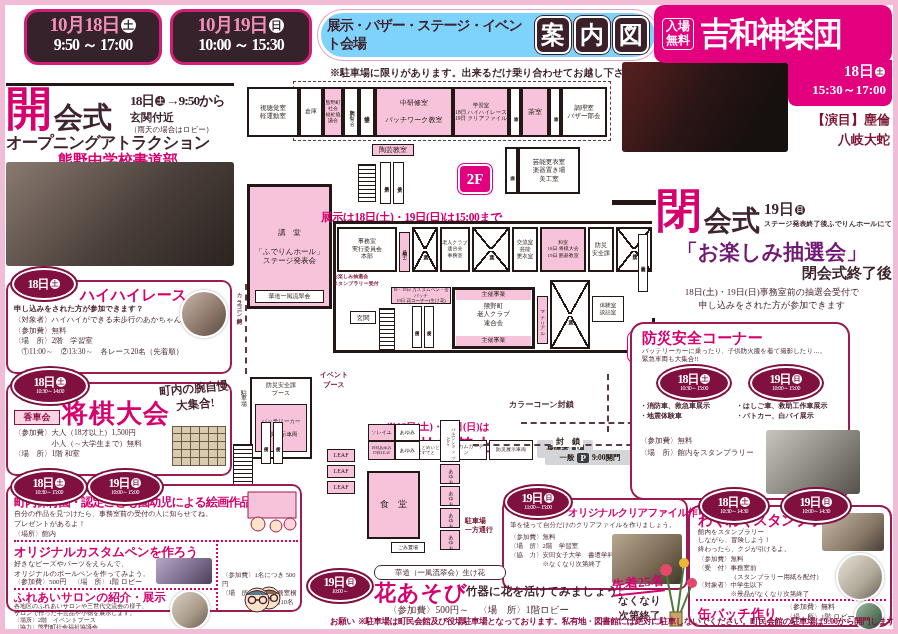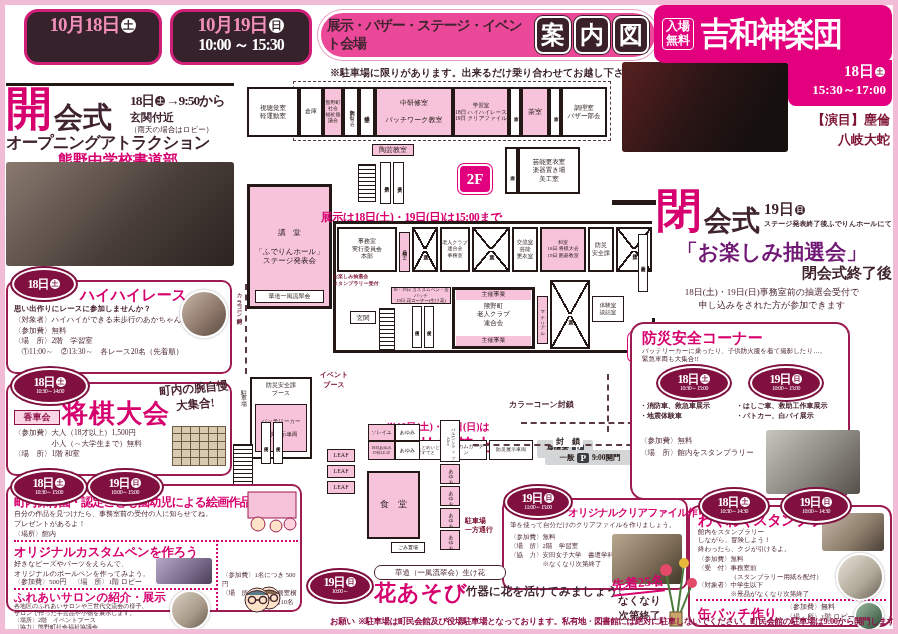--- a/index.html
+++ b/index.html
@@ -11,21 +11,21 @@
   .db{position:absolute;background:#35222b;border:3px solid #cf1f77;border-radius:14px;text-align:center;
       color:#fff;padding-top:3px;box-sizing:border-box;z-index:6}
   .db .l1{color:#f290bb;font-weight:bold;font-size:19px;line-height:1.05;letter-spacing:-1px}
   .db .l2{color:#fff;font-weight:bold;font-size:16px;line-height:1.2;letter-spacing:-1px}
   .dowc{display:inline-block;width:13px;height:13px;border-radius:50%;background:#fff;color:#7c0c3e;
         font-size:9px;font-weight:bold;line-height:13px;text-align:center;vertical-align:2px;margin:0 1px}
   .db .dowc{width:15px;height:15px;line-height:15px;font-size:11px;color:#35222b}
   .dowc.dk{background:#3f2430;color:#fff}
   .dowc.sm{width:10px;height:10px;line-height:10px;font-size:7px}
   
-  .banner{position:absolute;background:#ec4899;border:3px solid #fff;box-shadow:0 0 0 1px #e49ec3;
+  .banner{position:absolute;background:#7dd3fc;border:3px solid #fff;box-shadow:0 0 0 1px #e49ec3;
           border-radius:28px;display:flex;align-items:center;gap:3px;padding:0 6px;box-sizing:border-box;z-index:6}
   .banner .vl{font-size:14px;font-weight:bold;color:#3f2430;letter-spacing:-1.2px}
   .tchar{display:inline-block;background:#3a2129;color:#fff;border:2px solid #fff;border-radius:8px;
          font-size:24px;font-weight:bold;padding:1px 4px;box-shadow:0 0 0 1px #3a2129}
   
   .kagura{position:absolute;background:#e3007f;border-radius:10px;display:flex;align-items:center;
           color:#fff;padding:0 8px;box-sizing:border-box;gap:7px;z-index:6}
   .kagura .free{font-size:12px;font-weight:bold;white-space:pre-line;line-height:1.15;border:1.5px solid #fff;
                 border-radius:4px;padding:1px 3px;text-align:center}
   .kagura .name{font-size:30px;font-weight:bold;letter-spacing:-2px;transform:scaleY(1.1)}
@@ -81,20 +81,21 @@
   svg{display:block}
 </style>
 </head>
 <body>
 
 <div id="page">
 <div id="frame"></div>
 
 <div class="db" style="left:24px;top:9px;width:138px;height:56px">
   <div class="l1"><span>10月18日</span><span class="dowc">土</span></div>
+  <div class="l2">9:50 ～ 17:00</div>
 </div>
 <div class="db" style="left:170px;top:9px;width:142px;height:56px">
   <div class="l1"><span>10月19日</span><span class="dowc">日</span></div>
   <div class="l2">10:00 ～ 15:30</div>
 </div>
 <div class="banner" style="left:318px;top:10px;width:340px;height:50px">
   <span class="vl">展示・バザー・ステージ・イベント会場</span>
   <span class="tchar">案</span>
   <span class="tchar">内</span>
   <span class="tchar">図</span>
@@ -273,21 +274,21 @@
     <div style="font-size:11px;font-weight:bold;color:#3f2430">玄関付近</div>
     <div style="font-size:7.5px;color:#3f2430">（雨天の場合はロビー）</div>
   </div>
   <div class="abs" style="left:0px;top:46px;font-size:16.5px;font-weight:bold;color:#3f2430;letter-spacing:-1.2px;white-space:nowrap">オープニングアトラクション</div>
   <div class="abs" style="left:52px;top:65px;font-size:15px;font-weight:bold;color:#d6006e;z-index:3;white-space:nowrap;text-shadow:1px 1px 0 #fff,-1px -1px 0 #fff,1px -1px 0 #fff,-1px 1px 0 #fff">熊野中学校書道部</div>
   <div class="ph" style="left:0;top:76px;width:228px;height:104px"></div>
 </div>
 
 <div class="panel" style="left:6px;top:280px;width:226px;height:94px">
   <div class="mtitle" style="position:absolute;left:72px;top:4px;font-size:15px">ハイハイレース</div>
-  <div class="bt" style="position:absolute;left:6px;top:22px;font-size:7.5px;font-weight:bold">思い出作りにレースに参加しませんか？</div>
+  <div class="bt" style="position:absolute;left:6px;top:22px;font-size:7.5px;font-weight:bold">申し込みをされた方が参加できます？</div>
   <div class="bt" style="position:absolute;left:6px;top:33px;font-size:7.5px">〈対象者〉ハイハイができる未歩行のあかちゃん
 〈参加費〉無料
 〈場　所〉2階　学習室
 　①11:00～　②13:30～　各レース20名（先着順）</div>
   <div class="ph circle" style="left:172px;top:8px;width:44px;height:44px;background:linear-gradient(135deg,#c9b6a8,#8a7568 60%,#5a4b42)"></div>
 </div>
 <div class="oval" style="left:12px;top:268px;width:60px;height:28px">
   <div class="d"><span>18日</span><span class="dowc sm">土</span></div>
 </div>
 
@@ -435,20 +436,21 @@
 </div>
 
 <div class="abs" style="left:308px;top:548px;width:390px;height:80px;z-index:6">
   <div class="oval" style="left:0px;top:22px;width:60px;height:28px">
     <div class="d"><span>19日</span><span class="dowc sm">日</span></div>
     <div class="t">10:00～</div>
   </div>
   <div style="position:absolute;left:66px;top:17px;width:130px;height:13px;border:1px solid #4a2530;border-radius:7px;font-size:7.5px;color:#4a2530;display:flex;align-items:center;justify-content:center;background:#fff">華道（一風流翠会）生け花</div>
   <div class="mtitle" style="position:absolute;left:66px;top:30px;font-size:22px;letter-spacing:1px">花あそび</div>
   <div style="position:absolute;left:158px;top:36px;font-size:11.5px;font-weight:bold;color:#3f2430;white-space:nowrap">竹器に花を活けてみましょう!</div>
+  <div class="bt" style="position:absolute;left:80px;top:56px;font-size:9.5px;white-space:nowrap">〈参加費〉500円～　〈場　所〉1階ロビー</div>
   <div class="mtitle" style="position:absolute;left:304px;top:26px;font-size:13px;transform:rotate(-6deg);border-bottom:2px solid #d6006e">先着25名</div>
   <div class="bt" style="position:absolute;left:310px;top:46px;font-size:10.5px;font-weight:bold;text-align:center">なくなり
 次第終了</div>
   <div style="position:absolute;left:346px;top:6px;width:44px;height:74px">
     <svg viewBox="0 0 44 74" width="44" height="74">
       <line x1="22" y1="70" x2="12" y2="18" stroke="#4a7a3a" stroke-width="2"></line>
       <line x1="22" y1="70" x2="30" y2="10" stroke="#4a7a3a" stroke-width="2"></line>
       <line x1="22" y1="70" x2="38" y2="30" stroke="#4a7a3a" stroke-width="2"></line>
       <circle cx="12" cy="16" r="6" fill="#e34a6a"></circle>
       <circle cx="30" cy="9" r="5" fill="#e8b83a"></circle>

